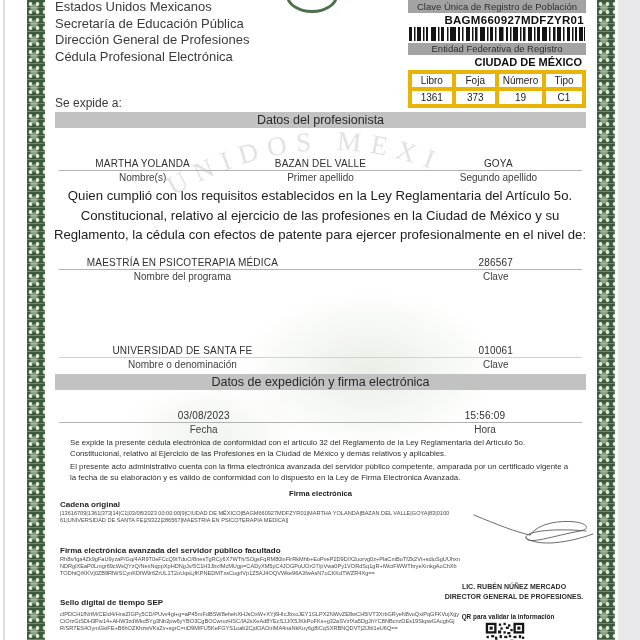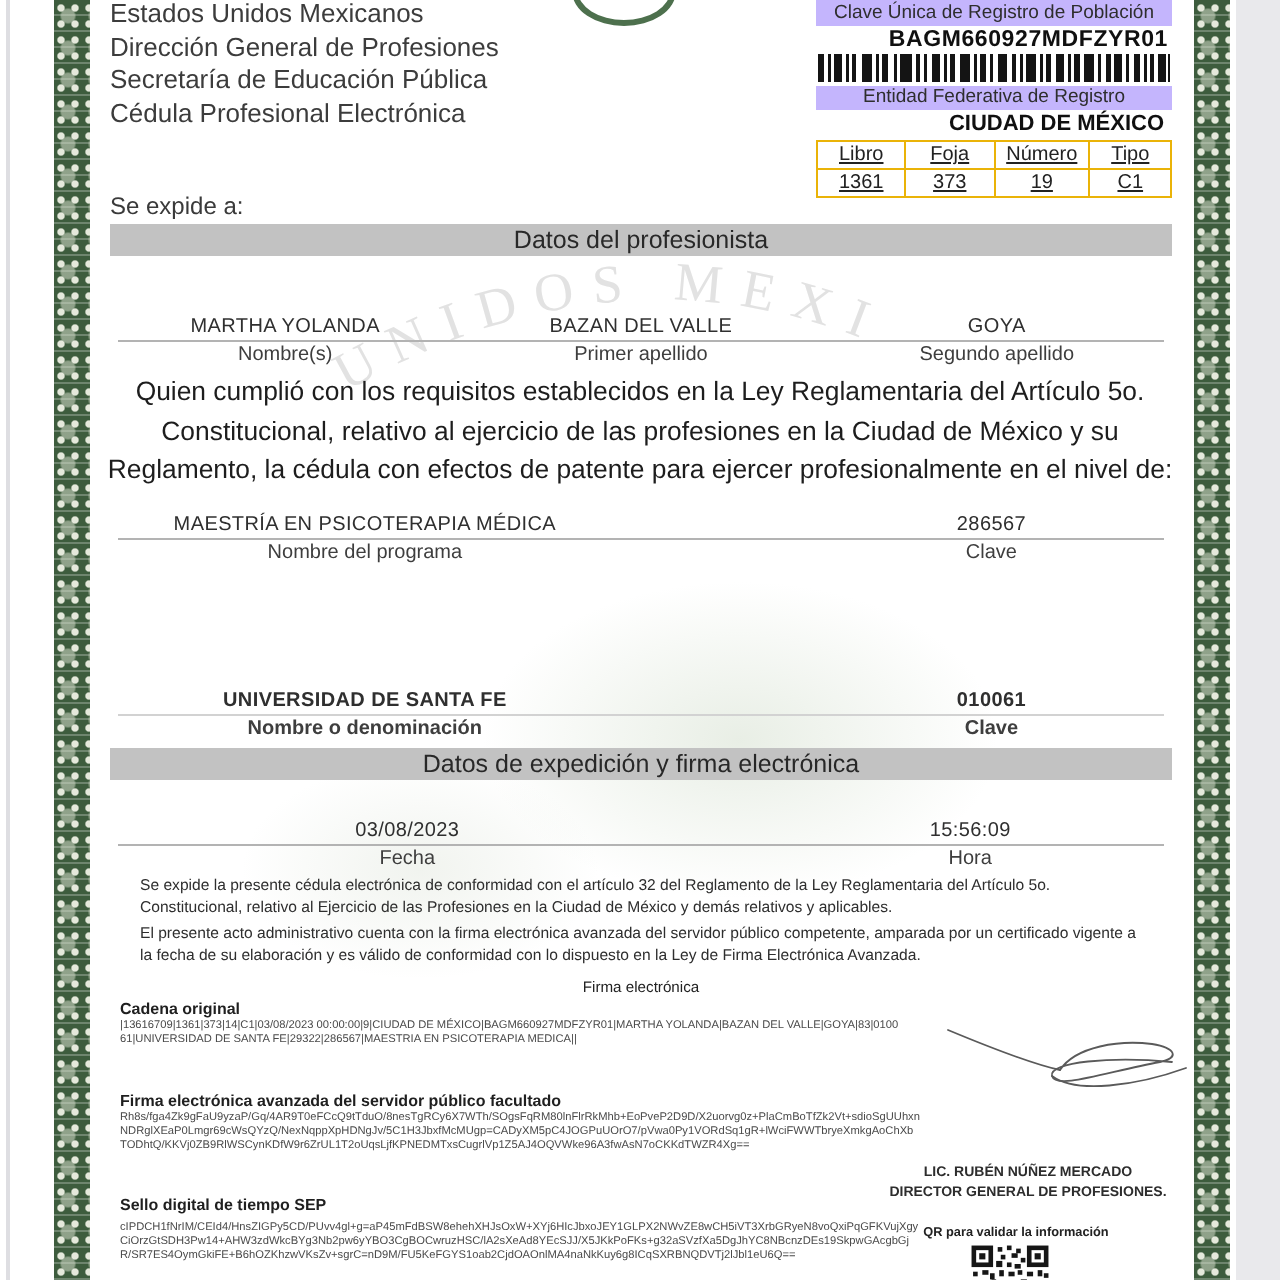--- a/index.html
+++ b/index.html
@@ -19,52 +19,52 @@
   .guilloche.left{left:25px;} .guilloche.right{left:595px;}
   
   .wm-svg{position:absolute;pointer-events:none;}
   .wm-blob{position:absolute;border-radius:50%;pointer-events:none;}
   
   .hdr{position:absolute;left:55px;top:-1px;font-size:13px;line-height:16.5px;color:#3c3c3c;}
   .logo-arc{position:absolute;left:286px;top:-22px;width:46px;height:29px;border:3px solid #4d704d;
             border-radius:50%;background:transparent;}
   .se-expide{position:absolute;left:55px;top:96px;font-size:12px;color:#3a3a3a;}
   
-  .rc-bar{position:absolute;left:408px;width:178px;background:#c4b5fd;color:#2e2e2e;
+  .rc-bar{position:absolute;left:408px;width:178px;background:#a3a3a3;color:#2e2e2e;
           font-size:9.5px;text-align:center;}
   .rc-bar1{top:0;height:13px;line-height:13px;}
   .rc-bar2{top:43px;height:12px;line-height:12px;}
   .curp{position:absolute;left:408px;top:14px;width:176px;text-align:right;font-size:11.5px;
         font-weight:bold;color:#101010;letter-spacing:.3px;}
   .barcode{position:absolute;left:409px;top:27px;width:176px;height:14px;}
   .edo{position:absolute;left:408px;top:56px;width:174px;text-align:right;font-size:11px;
        font-weight:bold;color:#101010;}
   table.reg{position:absolute;left:408px;top:70px;width:178px;border-collapse:collapse;
             font-size:10px;color:#222;}
-  table.reg th,table.reg td{border:1px solid #eab308;text-align:center;height:13px;
-            font-weight:normal;padding:0;text-decoration:underline;}
+  table.reg th,table.reg td{border:4px solid #eab308;text-align:center;height:13px;
+            font-weight:normal;padding:0;}
   
   .section-bar{position:absolute;left:55px;width:531px;height:16px;line-height:16px;
                background:#c2c2c2;text-align:center;font-size:12.5px;color:#282828;}
   
   .frow{position:absolute;left:55px;width:531px;}
   .frow .line{position:absolute;left:4px;right:4px;border-top:1px solid #b3b3b3;}
   .frow .line.soft{border-top-color:#d2d2d2;}
   .fv{position:absolute;text-align:center;font-size:10px;color:#2f2f2f;letter-spacing:.2px;white-space:nowrap;}
   .fl{position:absolute;text-align:center;font-size:10px;color:#3e3e3e;white-space:nowrap;}
   .para{position:absolute;left:46px;top:186px;width:548px;text-align:center;font-size:13.2px;
         line-height:19.5px;color:#1d1d1d;}
   
   .fine{position:absolute;left:70px;width:500px;text-align:left;font-size:7.8px;
         line-height:10.5px;color:#2e2e2e;}
   .tiny-h{position:absolute;left:60px;font-size:8px;font-weight:bold;color:#1f1f1f;}
   .tiny-b{position:absolute;left:60px;width:400px;font-size:5.6px;line-height:7px;color:#4a4a4a;
           word-break:break-all;}
   .firma-title{position:absolute;left:55px;top:489px;width:531px;text-align:center;
-               font-size:7.6px;font-weight:normal;color:#222;}
+               font-size:7.6px;font-weight:bold;color:#222;}
   .official{position:absolute;left:420px;top:582px;width:188px;text-align:center;font-size:7px;
             font-weight:bold;color:#2d2d2d;line-height:10px;}
   .qr-label{position:absolute;left:428px;top:613px;width:160px;text-align:center;font-size:6.4px;
             font-weight:bold;color:#222;}
   .qr-box{position:absolute;left:479px;top:622px;width:52px;height:40px;}
   .sig-box{position:absolute;left:468px;top:503px;width:135px;height:58px;}
 </style>
 </head>
 <body>
 
@@ -84,22 +84,22 @@
     </text>
   </svg>
 
   <div class="guilloche left"></div>
   <div class="guilloche right"></div>
 
   <div class="logo-arc"></div>
 
   <div class="hdr">
     <div>Estados Unidos Mexicanos</div>
+    <div>Secretaría de Educación Pública</div>
     <div>Dirección General de Profesiones</div>
-    <div>Secretaría de Educación Pública</div>
     <div>Cédula Profesional Electrónica</div>
   </div>
 
   <div class="rc-bar rc-bar1">Clave Única de Registro de Población</div>
   <div class="curp">BAGM660927MDFZYR01</div>
   <svg class="barcode" viewBox="0 0 176 14" preserveAspectRatio="none">
     <g fill="#141414">
       <rect x="0" width="3" height="14"></rect>
         <rect x="5" width="1.5" height="14"></rect>
         <rect x="8" width="4" height="14"></rect>
@@ -177,21 +177,21 @@
 
   <div class="frow" style="top:250px;height:32px;">
     <div class="line" style="top:19px;"></div>
     <span class="fv" style="left:2%;width:44%;top:7px;">MAESTRÍA EN PSICOTERAPIA MÉDICA</span>
     <span class="fv" style="left:70%;width:26%;top:7px;">286567</span>
     <span class="fl" style="left:2%;width:44%;top:21px;">Nombre del programa</span>
     <span class="fl" style="left:70%;width:26%;top:21px;">Clave</span>
   </div>
 
 
-  <div class="frow" style="top:338px;height:32px;font-weight:bold;">
+  <div class="frow" style="top:338px;height:32px;">
     <div class="line soft" style="top:19px;"></div>
     <span class="fv" style="left:2%;width:44%;top:7px;">UNIVERSIDAD DE SANTA FE</span>
     <span class="fv" style="left:70%;width:26%;top:7px;">010061</span>
     <span class="fl" style="left:2%;width:44%;top:21px;">Nombre o denominación</span>
     <span class="fl" style="left:70%;width:26%;top:21px;">Clave</span>
   </div>
 
   <div class="section-bar" style="top:374px;">Datos de expedición y firma electrónica</div>
 
   <div class="frow" style="top:403px;height:32px;">

